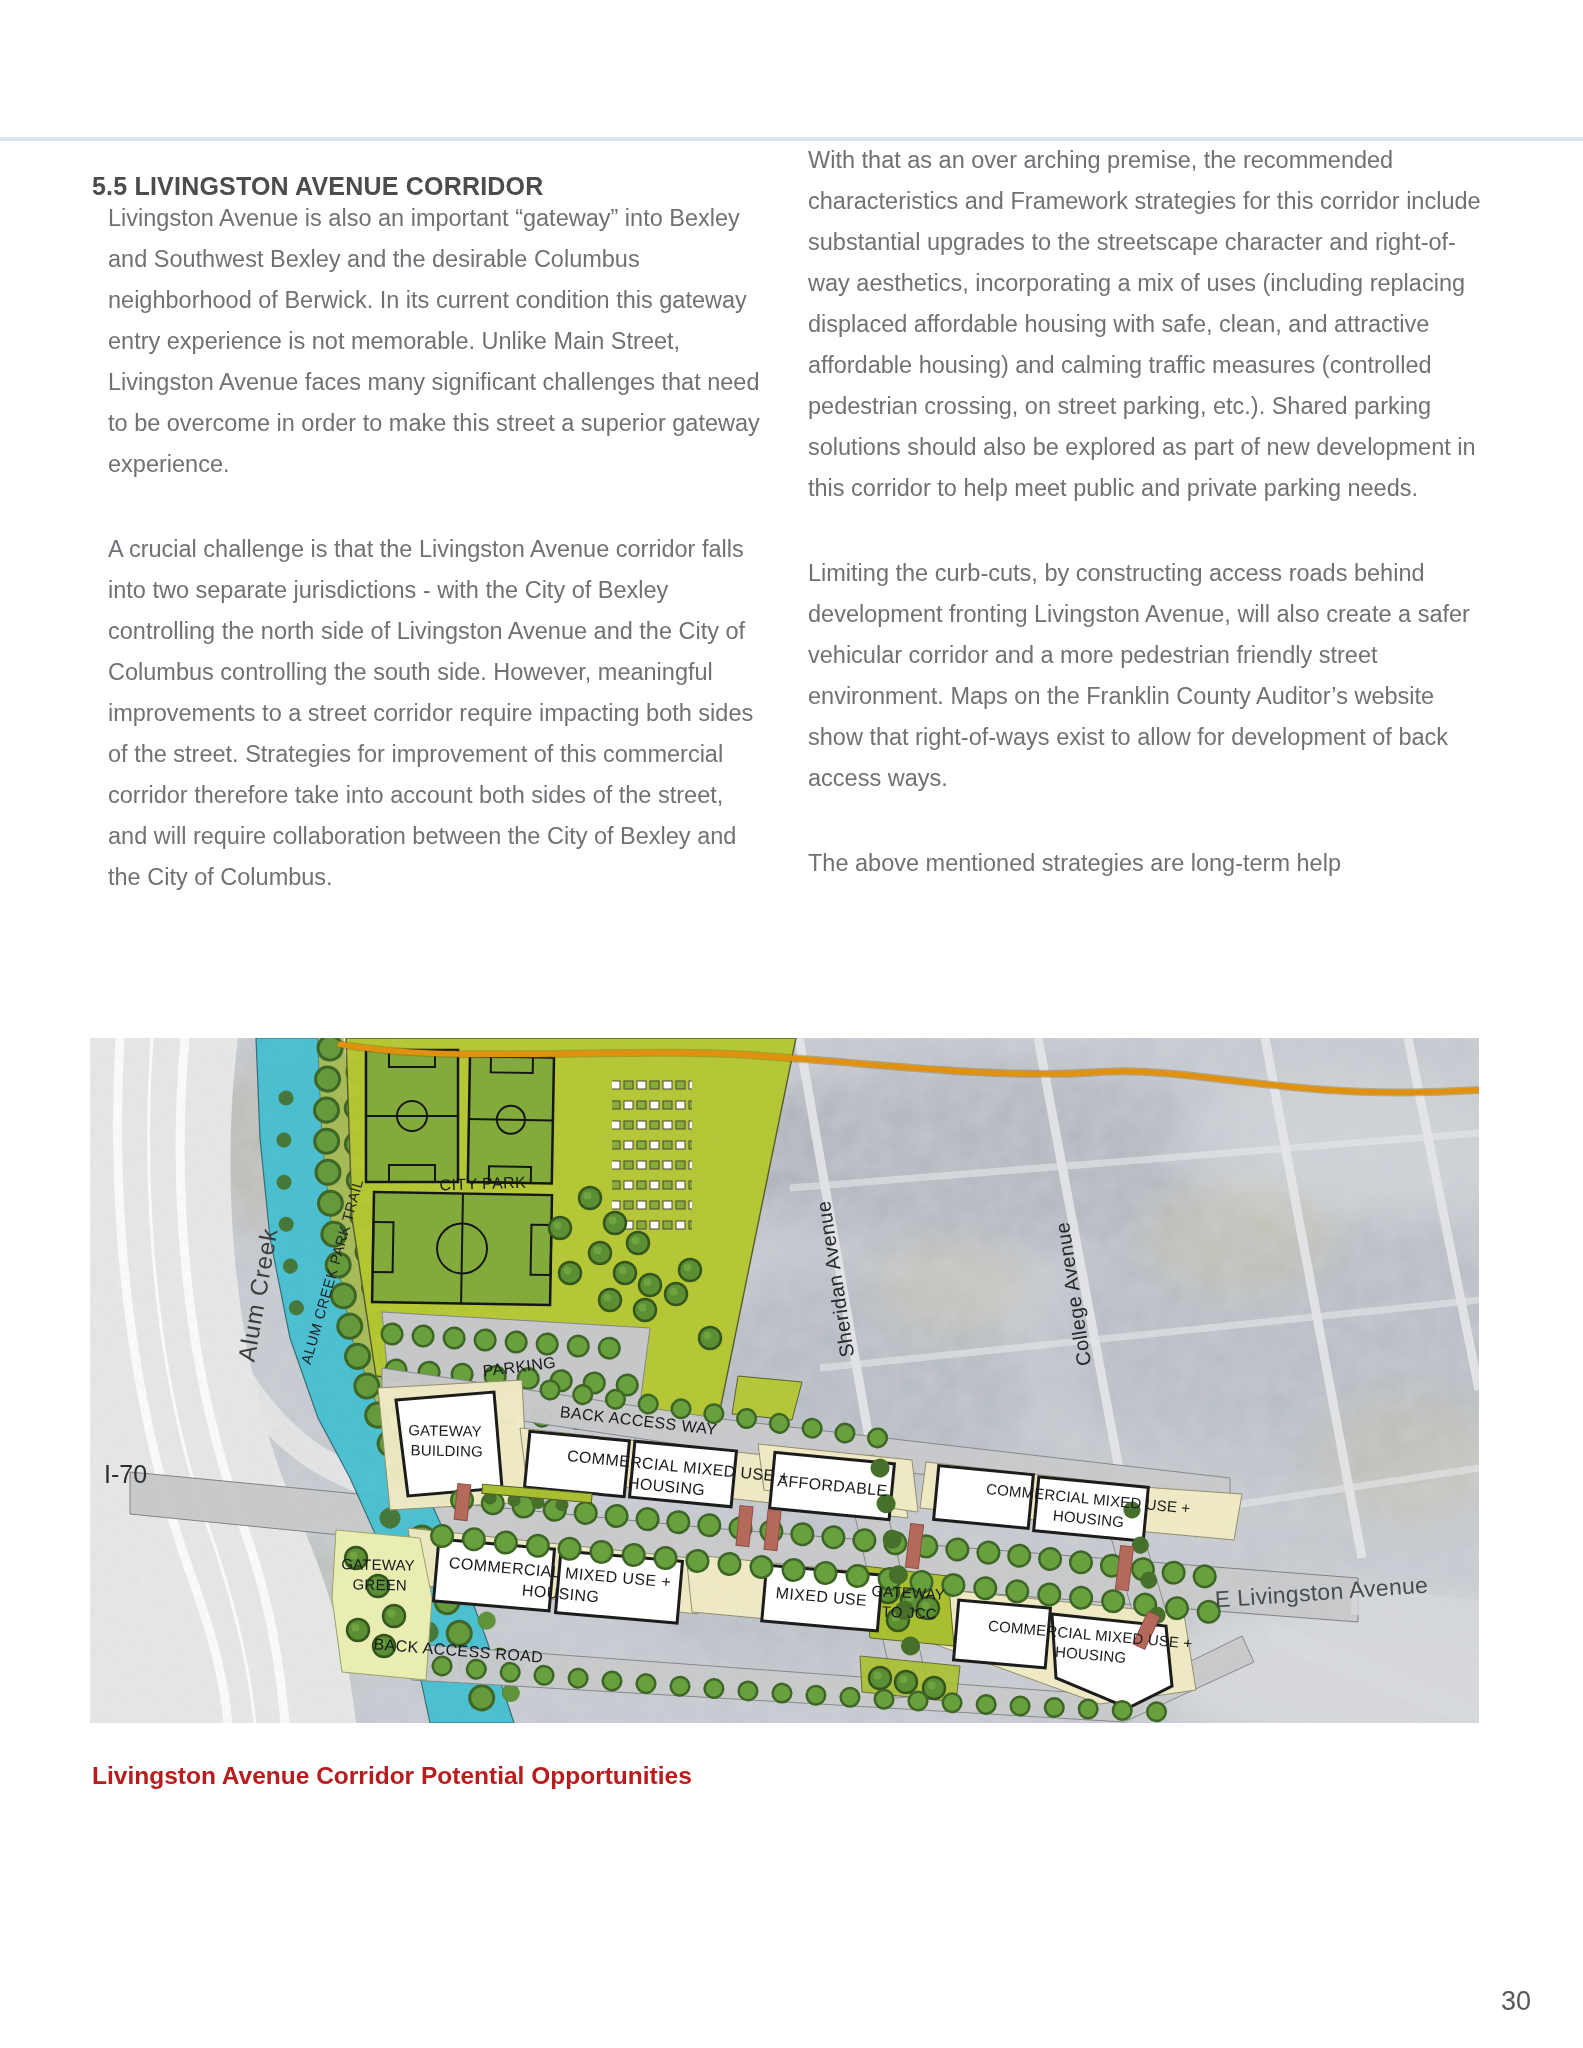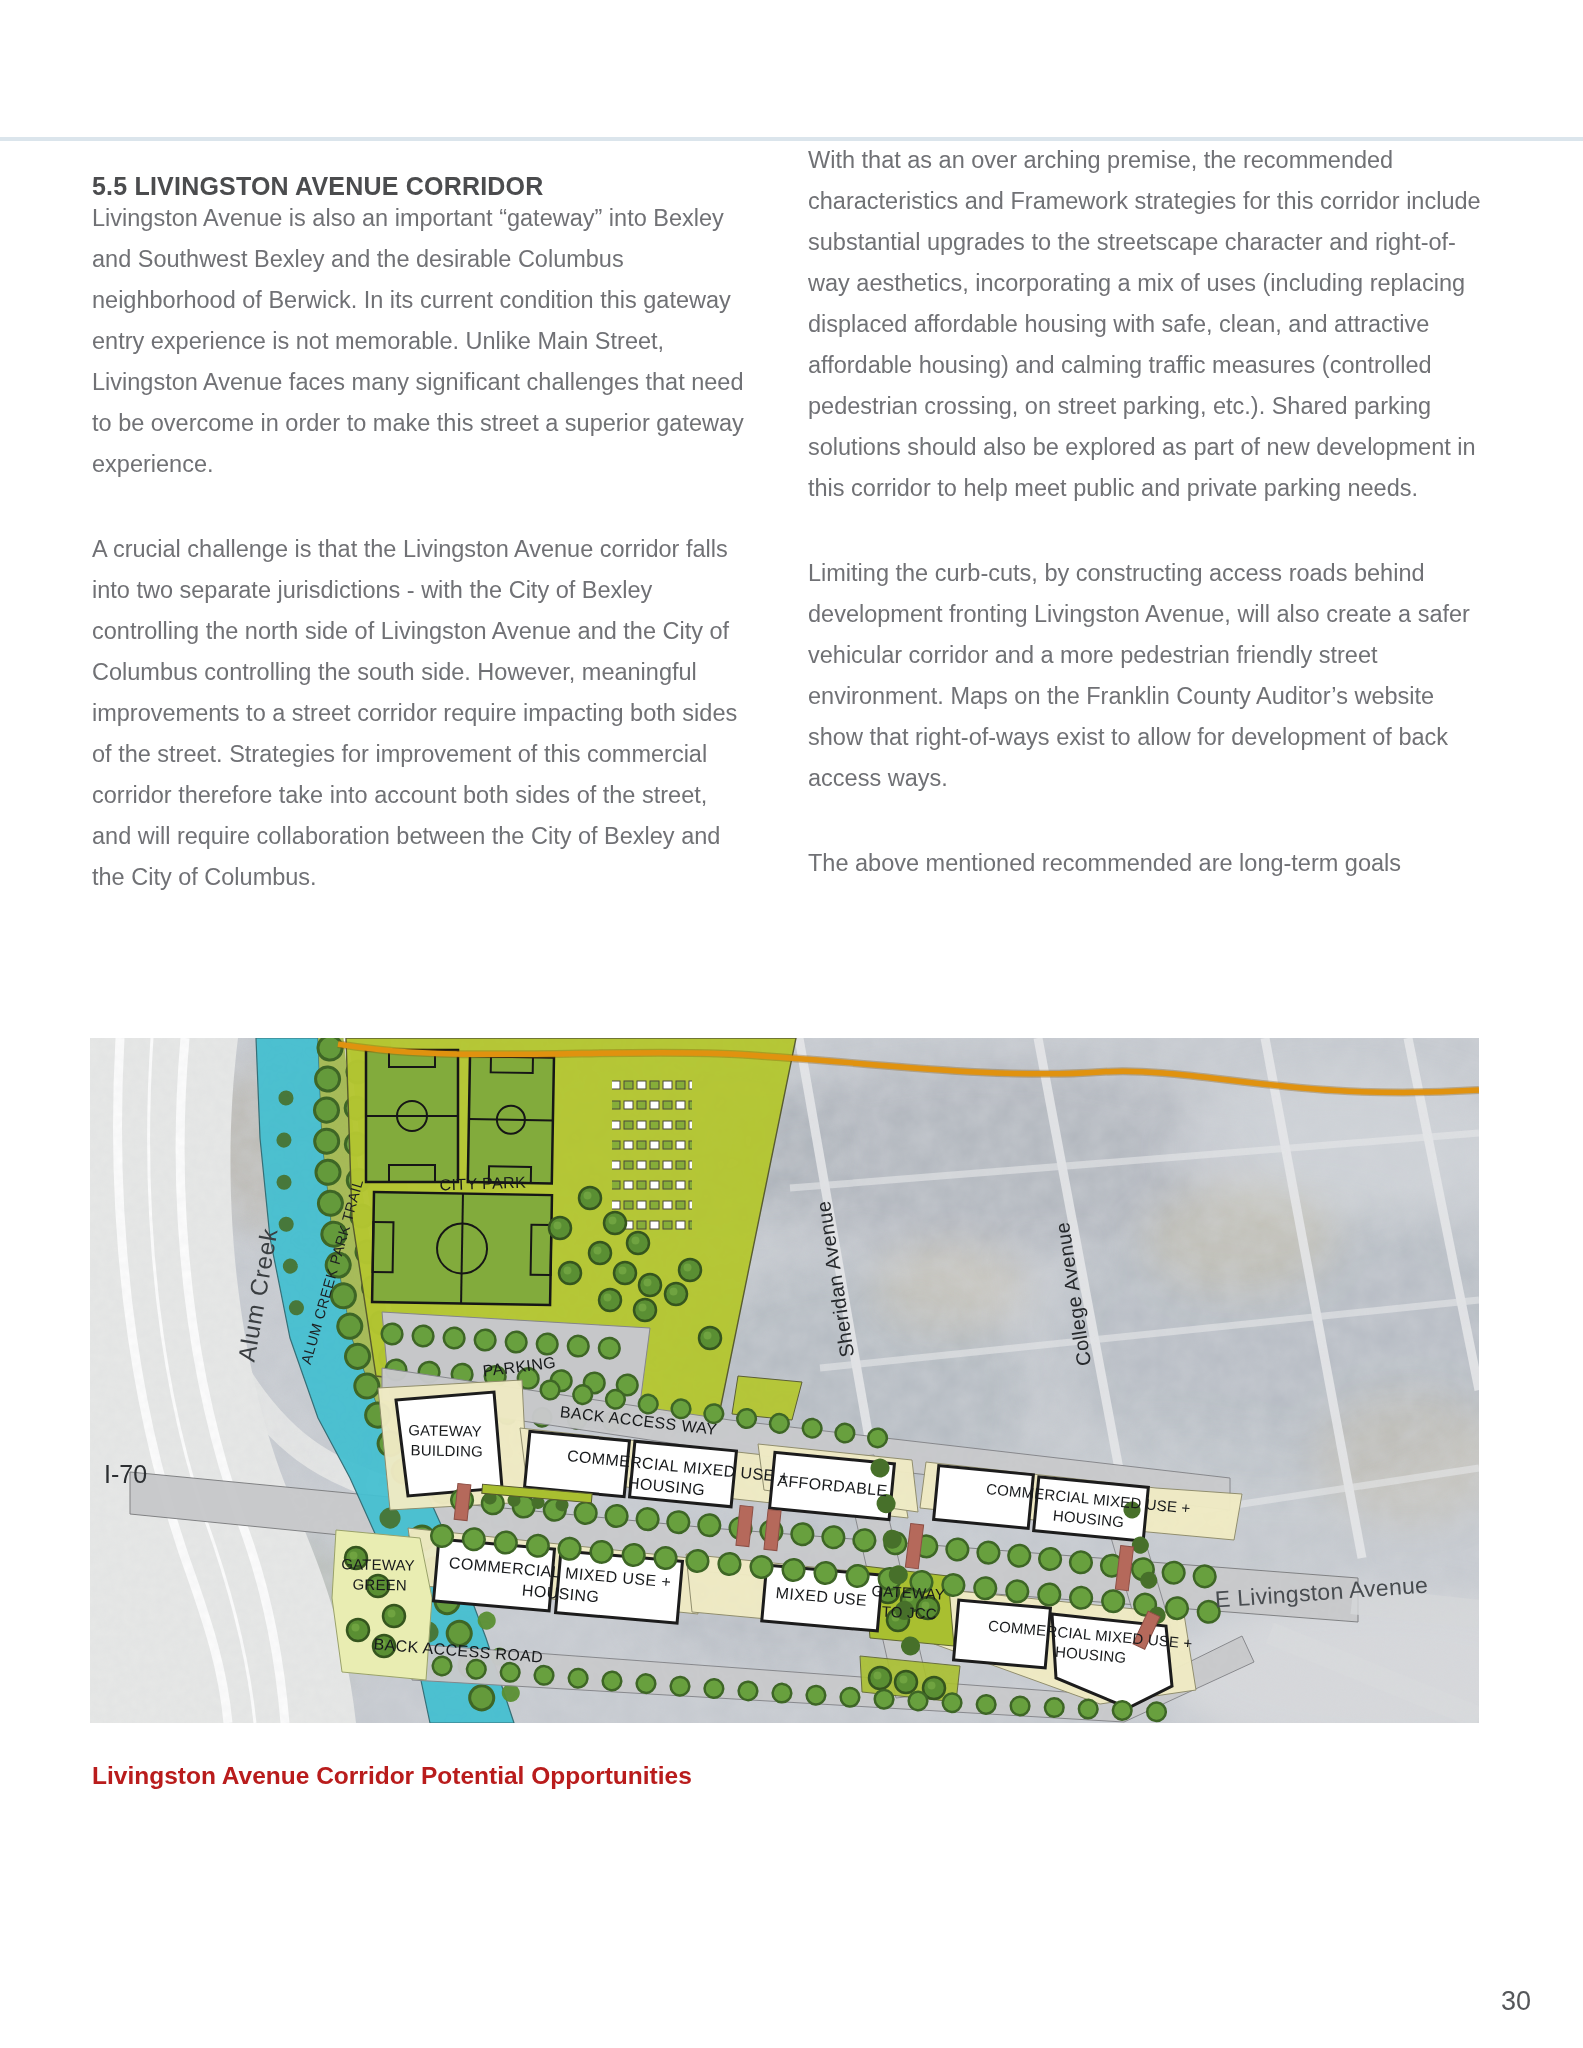--- a/index.html
+++ b/index.html
@@ -6,21 +6,21 @@
   .page{
     position:relative;width:1583px;height:2048px;background:#ffffff;
     font-family:"Liberation Sans","DejaVu Sans",sans-serif;overflow:hidden;
   }
   .top-rule{position:absolute;left:0;top:137px;width:1583px;height:4px;background:#dbe5ec;}
   .heading{
     position:absolute;left:92px;top:156px;width:660px;
     font-size:25px;font-weight:bold;color:#4b4c4e;letter-spacing:.2px;margin-top:16px;
   }
   .col{position:absolute;font-size:23.5px;line-height:41px;color:#707175;}
-  .col-left{left:92px;top:198px;width:662px;}
+  .col-left{left:108px;top:198px;width:662px;}
   .col-right{left:808px;top:140px;width:692px;}
   .col p{margin:0 8px 44px 0;}
   .map-wrap{position:absolute;left:90px;top:1038px;width:1389px;height:685px;}
   .map-wrap svg{display:block;width:100%;height:100%;}
   .caption{
     position:absolute;left:92px;top:1762px;width:900px;
     font-size:24.5px;font-weight:bold;color:#b91c1c;
   }
   .page-number{
     position:absolute;right:52px;top:1986px;font-size:27px;color:#55575a;margin-left:15px;
@@ -42,21 +42,21 @@
   <div class="heading">5.5 LIVINGSTON AVENUE CORRIDOR</div>
 
   <div class="col col-left">
     <p>Livingston Avenue is also an important “gateway” into Bexley and Southwest Bexley and the desirable Columbus neighborhood of Berwick. In its current condition this gateway entry experience is not memorable.  Unlike Main Street, Livingston Avenue faces many significant challenges that need to be overcome in order to make this street a superior gateway experience.</p>
     <p>A crucial challenge is that the Livingston Avenue corridor falls into two separate jurisdictions - with the City of Bexley controlling the north side of Livingston Avenue and the City of Columbus controlling the south side. However, meaningful improvements to a street corridor require impacting both sides of the street. Strategies for improvement of this commercial corridor therefore take into account both sides of the street, and will require collaboration between the City of Bexley and the City of Columbus.</p>
   </div>
 
   <div class="col col-right">
     <p>With that as an over arching premise, the recommended characteristics and Framework strategies for this corridor include substantial upgrades to the streetscape character and right-of-way aesthetics, incorporating a mix of uses (including replacing displaced affordable housing with safe, clean, and attractive affordable housing) and calming traffic measures (controlled pedestrian crossing, on street parking, etc.). Shared parking solutions should also be explored as part of new development in this corridor to help meet public and private parking needs.</p>
     <p>Limiting the curb-cuts, by constructing access roads behind development fronting Livingston Avenue, will also create a safer vehicular corridor and a more pedestrian friendly street environment. Maps on the Franklin County Auditor’s website show that right-of-ways exist to allow for development of back access ways.</p>
-    <p>The above mentioned recommended are long-term goals</p>
+    <p>The above mentioned strategies are long-term help</p>
   </div>
 
   <div class="map-wrap">
   <svg viewBox="0 0 1389 685" preserveAspectRatio="none">
     <defs>
       <filter id="noise" x="0" y="0" width="100%" height="100%">
         <feTurbulence type="fractalNoise" baseFrequency="0.045" numOctaves="3" seed="7" result="t"></feTurbulence>
         <feColorMatrix in="t" type="matrix" values="0 0 0 0 0.66  0 0 0 0 0.68  0 0 0 0 0.71  0 0 0 0.45 0"></feColorMatrix>
       </filter>
       <filter id="noise2" x="0" y="0" width="100%" height="100%">

